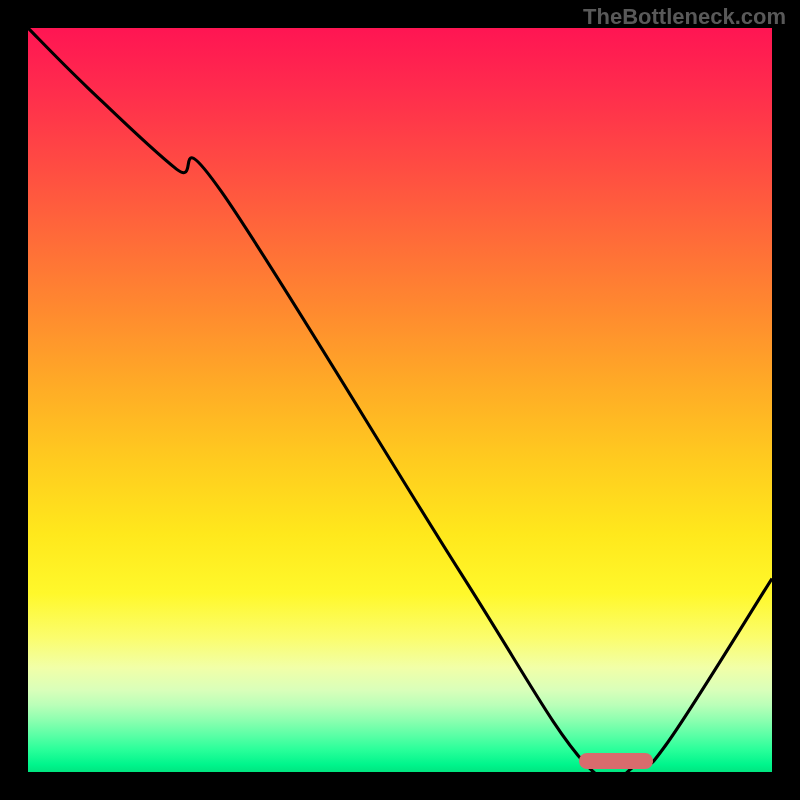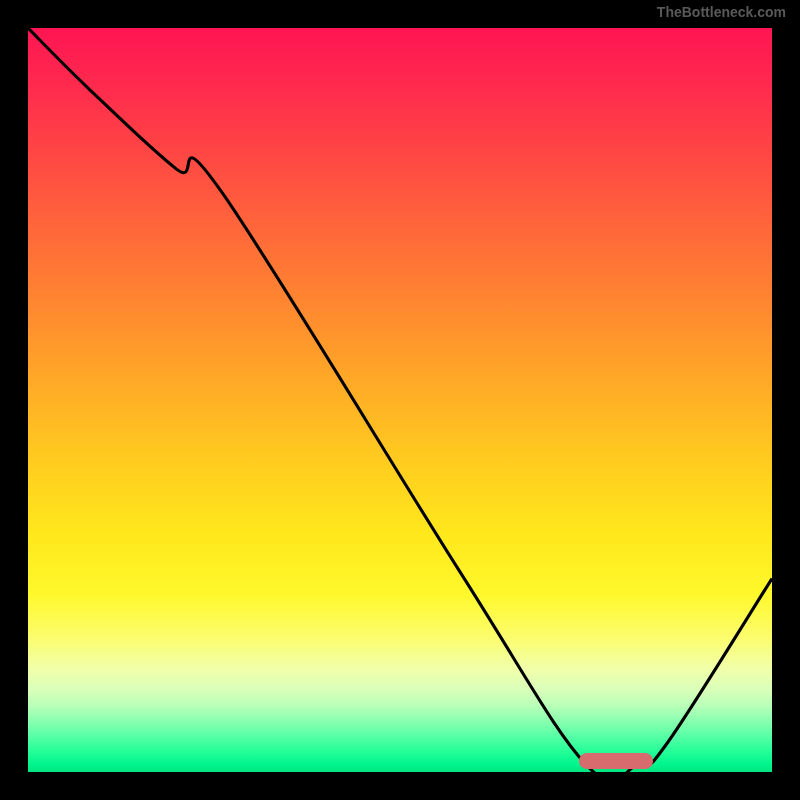--- a/index.html
+++ b/index.html
@@ -9,21 +9,21 @@
     height: 800px;
     background: #000;
     position: relative;
     font-family: Arial, Helvetica, sans-serif;
   }
   .watermark {
     position: absolute;
     top: 4px;
     right: 14px;
     color: #595959;
-    font-size: 14px;
+    font-size: 22px;
     font-weight: bold;
     z-index: 10;
   }
   .plot-area {
     position: absolute;
     left: 28px;
     top: 28px;
     width: 744px;
     height: 744px;
     overflow: hidden;

